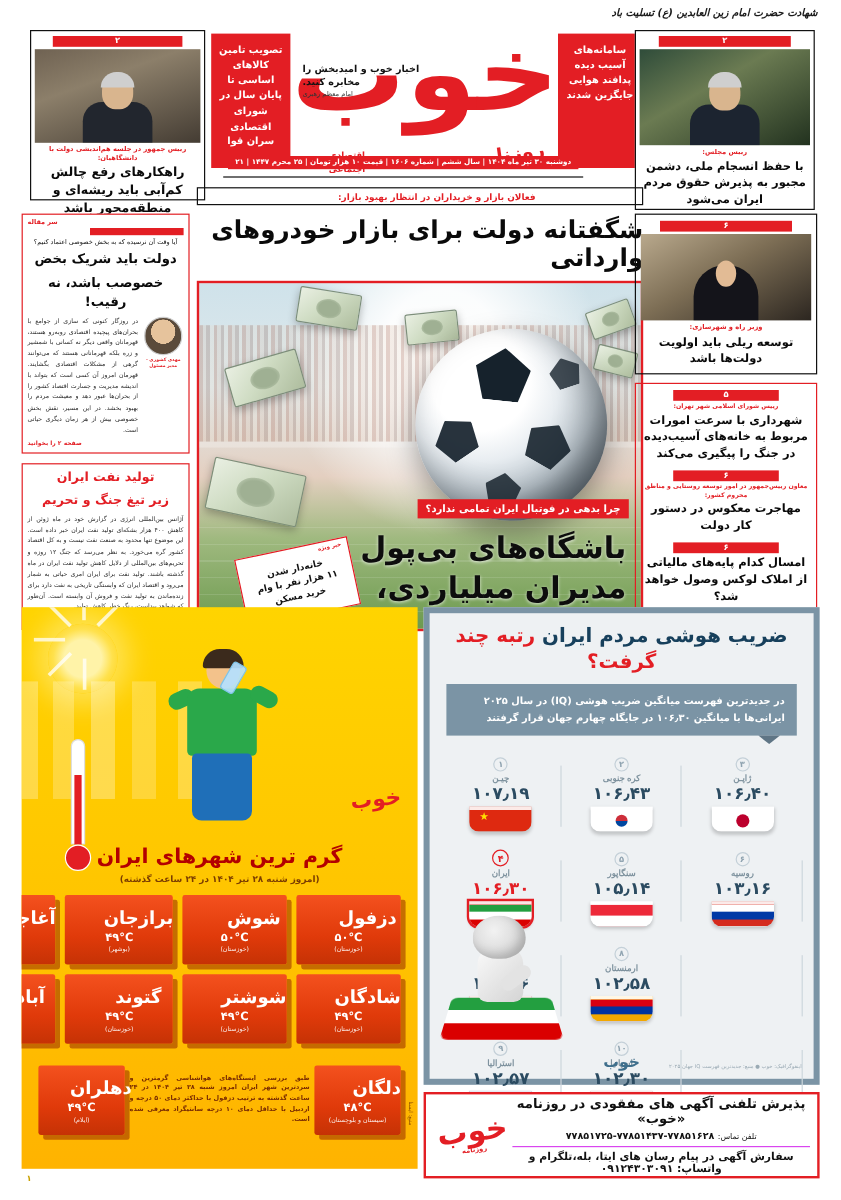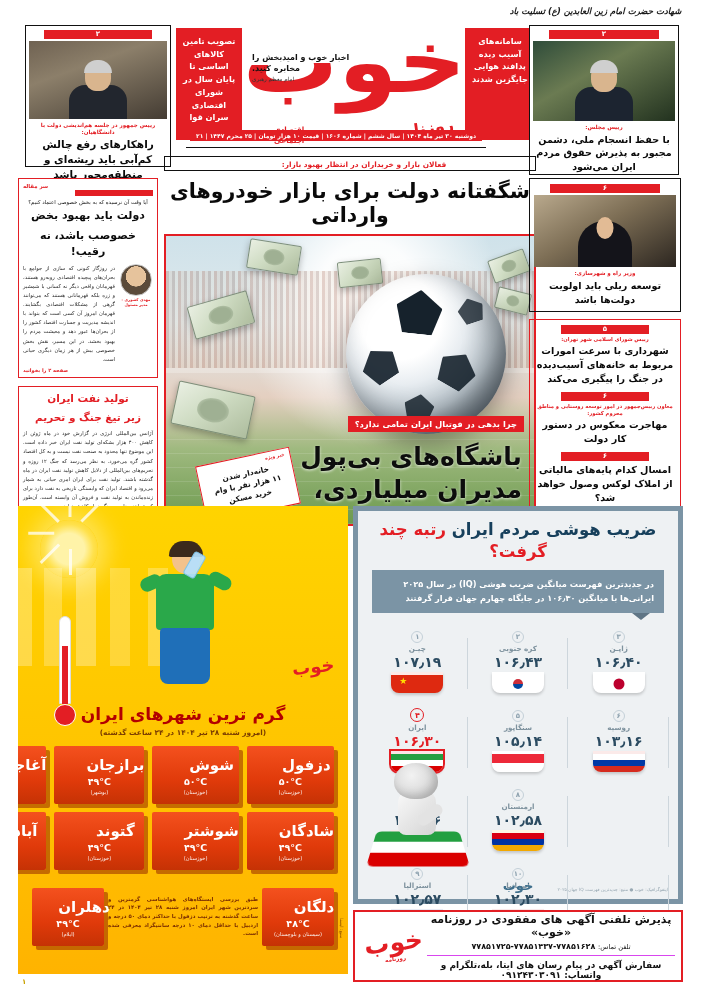--- a/index.html
+++ b/index.html
@@ -137,21 +137,21 @@
   .author-name { font-size:3.8px; color:#e31e24; font-weight:bold; margin-top:1px; }
   .cont-link { font-size:5px; color:#e31e24; font-weight:bold; text-align:left; margin-top:3px; }
 
   
   .col-center { position:absolute; top:156px; left:164px; width:372px; }
   .lead-kicker-box {
     border:1.2px solid #111; height:15px; line-height:15px; text-align:center;
     font-size:7.4px; font-weight:bold; color:#e31e24;padding-left:28px;
   }
   .lead-headline {
-    font-size:20.5px; font-weight:bold; color:#0a0a0a; text-align:center;
+    font-size:20.5px; font-weight:bold; color:#0a0a0a; 
     margin:8px 0 7px; letter-spacing:-0.8px;
   }
 
   .hero {
     position:relative; width:372px; height:292px; border:2px solid #e31e24;
     overflow:hidden;
     background:
       radial-gradient(ellipse at 55% 22%, rgba(255,255,255,.92) 0 18%, rgba(255,255,255,0) 46%),
       linear-gradient(to bottom, #cfe2ea 0%, #dfe9ec 30%, #e4cfc0 56%, #9fb97f 74%, #6c9a4e 100%);
   }
@@ -332,20 +332,21 @@
     content:""; position:absolute; right:-1px; top:16px; bottom:8px; width:1px; background:#cdd6dc;
   }
   .iq-rank {
     display:inline-block; font-size:7px; color:#8fa3b0; font-weight:bold;
     border:1px solid #c4d0d8; border-radius:50%; width:12px; height:12px; line-height:11px;
   }
   .iq-rank.hl { color:#e31e24; border-color:#e31e24; width:14px; height:14px; line-height:13px; font-size:8px; }
   .iq-country {
     display:block; font-size:7.2px; color:#7e929e; font-weight:bold; margin-top:1px;
     letter-spacing:3px;
+    font-family:Liberation Serif, serif;
   }
   .iq-val {
     font-size:14px; font-weight:bold; color:#2b4b61; margin:1px 0 2px; letter-spacing:-0.3px;
   }
   .iq-val.hl { color:#e31e24; }
   .flag {
     width:52px; height:21px; margin:0 auto; border-radius:0 0 8px 8px;
     box-shadow:0 2px 3px rgba(0,0,0,.18); position:relative; overflow:hidden;
     border-top:3px solid rgba(255,255,255,.9);
   }
@@ -457,21 +458,21 @@
 
   <div class="date-strip">دوشنبه ۳۰ تیر ماه ۱۴۰۴ | سال ششم | شماره ۱۶۰۶ | قیمت ۱۰ هزار تومان | ۲۵ محرم ۱۴۴۷ | ۲۱ جولای ۲۰۲۵</div>
   <div class="rule-under-date"></div>
 
   <div class="col-left">
 
     <div class="panel">
       <div class="panel-tag">سر مقاله</div>
       <div class="panel-bar"></div>
       <div class="panel-sub">آیا وقت آن نرسیده که به بخش خصوصی اعتماد کنیم؟</div>
-      <div class="panel-title">دولت باید بهبود بخض</div>
+      <div class="panel-title">دولت باید شریک بخض</div>
       <div class="panel-title">خصوصب باشد، نه رقیب!</div>
       <div class="author-chip">
         <div class="author-face"></div>
         <div class="author-name">مهدی کشوری - مدیر مسئول</div>
       </div>
       <div class="panel-body">در روزگار کنونی که سازی از جوامع با بحران‌های پیچیده اقتصادی روبه‌رو هستند، قهرمانان واقعی دیگر نه کسانی با شمشیر و زره بلکه قهرمانانی هستند که می‌توانند گرهی از مشکلات اقتصادی بگشایند. قهرمان امروز آن کسی است که بتواند با اندیشه مدیریت و جسارت اقتصاد کشور را از بحران‌ها عبور دهد و معیشت مردم را بهبود بخشد. در این مسیر، نقش بخش خصوصی بیش از هر زمان دیگری حیاتی است.</div>
       <div class="cont-link">صفحه ۲ را بخوانید</div>
     </div>
 
     <div class="panel">

